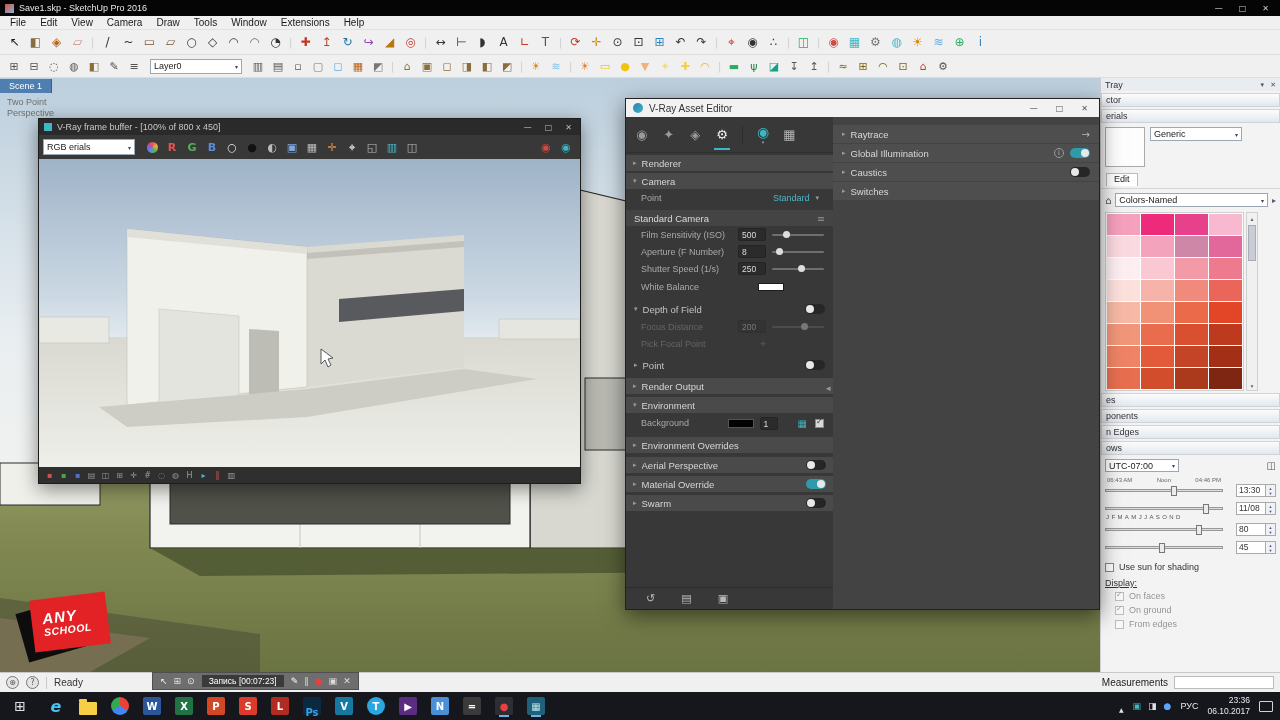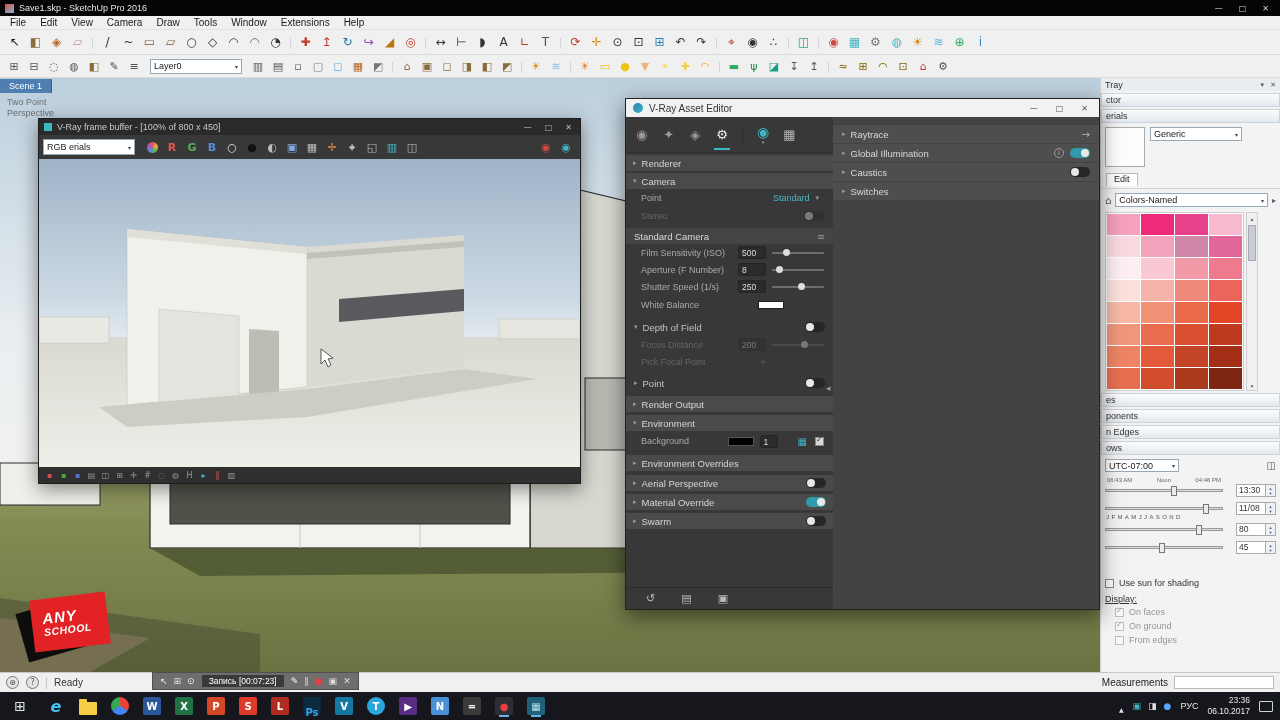--- a/index.html
+++ b/index.html
@@ -534,21 +534,21 @@
       </div>
       <div class="sh-row">
         <span class="trk">
             <i style="left:46%"></i>
           </span>
         <span class="spin">
           <span class="sv">45</span>
             <span class="sa"></span>
         </span>
       </div>
-      <div class="cb-row" style="margin-top:24px">
+      <div class="cb-row" style="margin-top:8px">
         <span class="cb"></span>
         <span>Use sun for shading</span>
       </div>
       <div class="disp-label">Display:</div>
       <div class="cb-row indent">
         <span class="cb ck dim2"></span>
         <span class="dim2">On faces</span>
       </div>
       <div class="cb-row indent">
         <span class="cb ck dim2"></span>
@@ -684,26 +684,20 @@
             </div>
           <div class="sech mt2">
               <span class="exp open"></span>
               <span class="plab">Camera</span>
             </div>
           <div class="prow" style="height:18px">
             <span class="plab">Point</span>
             <span class="ae-typeval">Standard</span>
             <span class="exp open"></span>
           </div>
-          <div class="prow dim" style="height:18px">
-            <span class="plab">Stereo</span>
-            <span class="tgl">
-                <i></i>
-              </span>
-          </div>
           <div class="subh mt3">
             <span class="plab">Standard Camera</span>
             <span class="icon gi-adjust"></span>
           </div>
           <div>
 
               <div class="prow">
                 <span class="plab">Film Sensitivity (ISO)</span>
                 <span class="vb">500</span>
                 <span class="sl">

